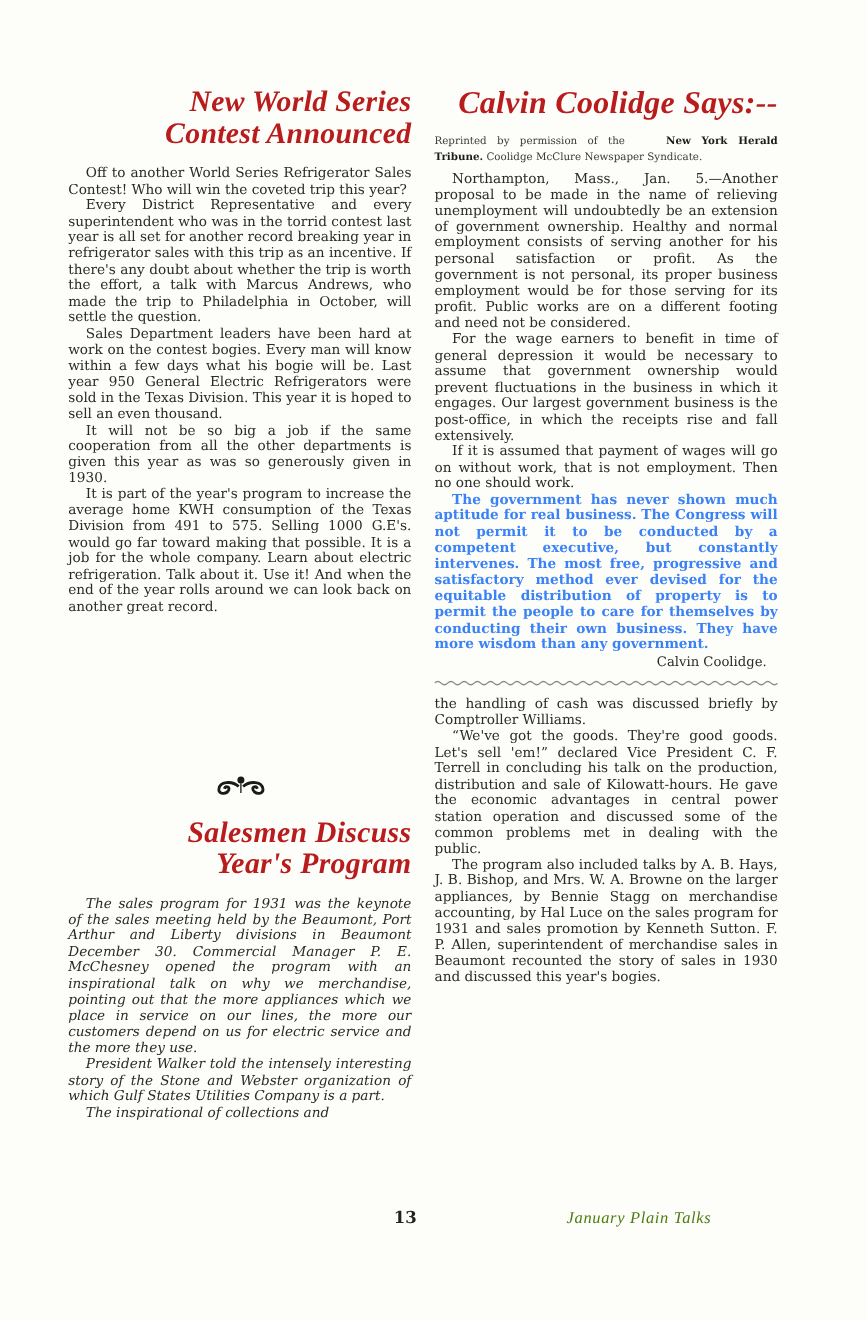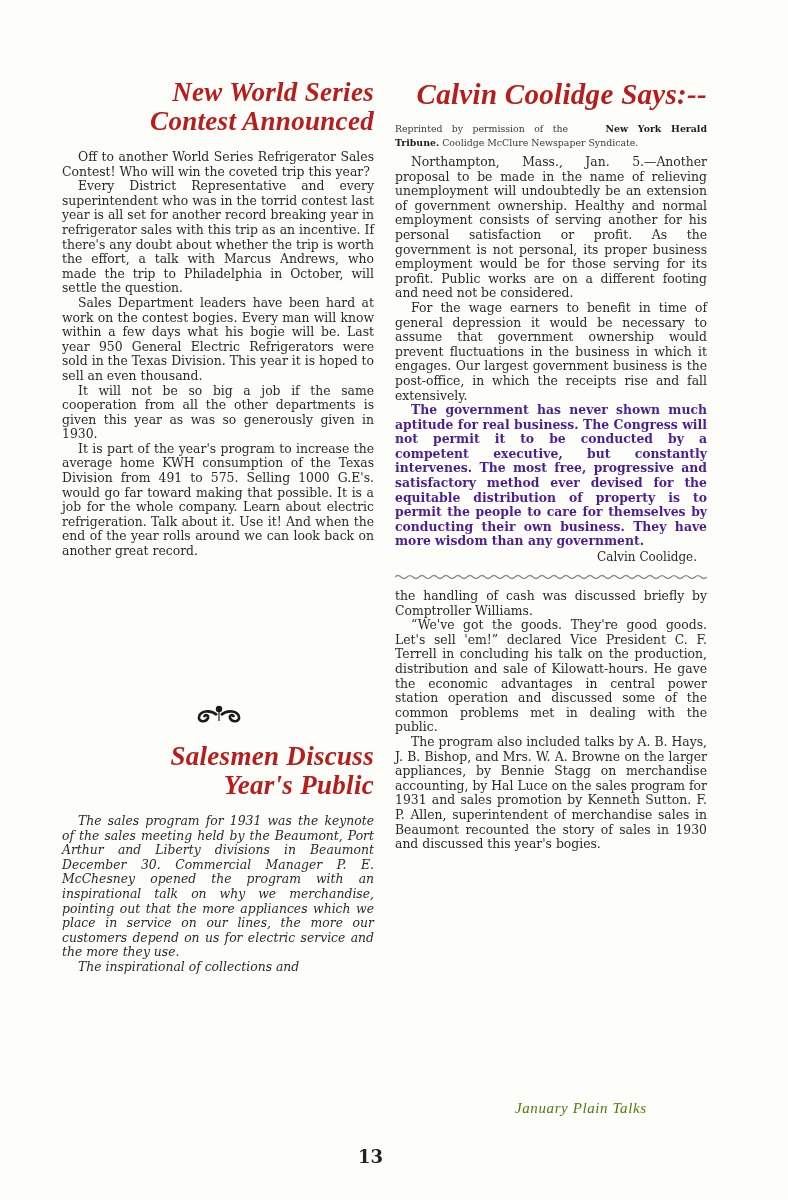--- a/index.html
+++ b/index.html
@@ -25,36 +25,36 @@
     }
     .body-text {
       font-size: 12.4px;
       line-height: 14.6px;
       text-align: justify;
       margin: 0;
       hyphens: manual;
     }
     .body-text p { margin: 0; text-indent: 16px; }
     .body-text p.noindent { text-indent: 0; }
-    .bold p { font-weight: bold; color: #4c1d95; }
+    .bold p { font-weight: bold; color: #3b82f6; }
     .credit {
       font-size: 9.4px; line-height: 13.5px;
       text-align: justify; margin: 0 0 6px 0;
       color: #3a3a36;
     }
     .credit b { color: #1c1c1a; margin-left: 28px; }
     .signature {
       text-align: right; padding-right: 10px;
       font-size: 12px; line-height: 16px;
     }
     .wavy { display: block; margin: 8px 0 8px 0; }
     #ornament { position: absolute; left: 196px; top: 703px; }
     #page-number {
       position: absolute; left: 358px; top: 1098px;
-      font-size: 18px; font-weight: bold; color: #222; margin-top: 48px;
+      font-size: 15px; font-weight: bold; color: #222;
     }
     #footer-title {
       position: absolute; left: 515px; top: 1100px;
       font-family: "Liberation Serif", serif; font-style: italic;
       font-size: 15px; letter-spacing: 0.6px; color: #4d7c0f;
     }
   </style>
 </head>
 <body>
 
@@ -79,37 +79,39 @@
     <circle cx="23" cy="6" r="3.2" fill="#1a1a1a"></circle>
     <path d="M23 9 L23 18" stroke="#1a1a1a" stroke-width="1.2"></path>
     <path d="M21 12 C14 6, 4 8, 3 14 C2 19, 10 20, 12 15 C13 12, 9 11, 8 14" fill="none" stroke="#1a1a1a" stroke-width="2.6"></path>
     <path d="M25 12 C32 6, 42 8, 43 14 C44 19, 36 20, 34 15 C33 12, 37 11, 38 14" fill="none" stroke="#1a1a1a" stroke-width="2.6"></path>
   </svg>
 </div>
 
 <div class="col" style="left:62px; top:742px;">
   <h2 class="title">
     <span>Salesmen Discuss</span><br>
-    <span>Year's Public</span>
+    <span>Year's Program</span>
   </h2>
   <div class="body-text" style="margin-top:14px;font-style:italic;">
     <p>The sales program for 1931 was the keynote of the sales meeting held by the Beaumont, Port Arthur and Liberty divisions in Beaumont December 30. Commercial Manager P. E. McChesney opened the program with an inspirational talk on why we merchandise, pointing out that the more appliances which we place in service on our lines, the more our customers depend on us for electric service and the more they use.</p>
+    <p>President Walker told the intensely interesting story of the Stone and Webster organization of which Gulf States Utilities Company is a part.</p>
     <p>The inspirational of collections and</p>
   </div>
 </div>
 
 <div class="col" id="right-col">
   <div>
     <h2 class="title" style="font-size:29px; line-height:32px;">Calvin Coolidge Says:--</h2>
     <p class="credit" style="margin-top:12px;">
       <span>Reprinted by permission of the </span><b>New York Herald Tribune.</b><span> Coolidge McClure Newspaper Syndicate.</span>
     </p>
     <div class="body-text">
       <p>Northampton, Mass., Jan. 5.—Another proposal to be made in the name of relieving unemployment will undoubtedly be an extension of government ownership. Healthy and normal employment consists of serving another for his personal satisfaction or profit. As the government is not personal, its proper business employment would be for those serving for its profit. Public works are on a different footing and need not be considered.</p>
       <p>For the wage earners to benefit in time of general depression it would be necessary to assume that government ownership would prevent fluctuations in the business in which it engages. Our largest government business is the post-office, in which the receipts rise and fall extensively.</p>
+      <p>If it is assumed that payment of wages will go on without work, that is not employment. Then no one should work.</p>
     </div>
     <div class="body-text bold">
       <p>The government has never shown much aptitude for real business. The Congress will not permit it to be conducted by a competent executive, but constantly intervenes. The most free, progressive and satisfactory method ever devised for the equitable distribution of property is to permit the people to care for themselves by conducting their own business. They have more wisdom than any government.</p>
     </div>
     <div class="signature">Calvin Coolidge.</div>
   </div>
 
   <svg class="wavy" width="312" height="8" viewBox="0 0 312 8">
     <path id="wave" fill="none" stroke="#8a8a86" stroke-width="1.2" d="M0 4 Q3 1 6 4 Q9 7 12 4 Q15 1 18 4 Q21 7 24 4 Q27 1 30 4 Q33 7 36 4 Q39 1 42 4 Q45 7 48 4 Q51 1 54 4 Q57 7 60 4 Q63 1 66 4 Q69 7 72 4 Q75 1 78 4 Q81 7 84 4 Q87 1 90 4 Q93 7 96 4 Q99 1 102 4 Q105 7 108 4 Q111 1 114 4 Q117 7 120 4 Q123 1 126 4 Q129 7 132 4 Q135 1 138 4 Q141 7 144 4 Q147 1 150 4 Q153 7 156 4 Q159 1 162 4 Q165 7 168 4 Q171 1 174 4 Q177 7 180 4 Q183 1 186 4 Q189 7 192 4 Q195 1 198 4 Q201 7 204 4 Q207 1 210 4 Q213 7 216 4 Q219 1 222 4 Q225 7 228 4 Q231 1 234 4 Q237 7 240 4 Q243 1 246 4 Q249 7 252 4 Q255 1 258 4 Q261 7 264 4 Q267 1 270 4 Q273 7 276 4 Q279 1 282 4 Q285 7 288 4 Q291 1 294 4 Q297 7 300 4 Q303 1 306 4 Q309 7 312 4"></path>
   </svg>

